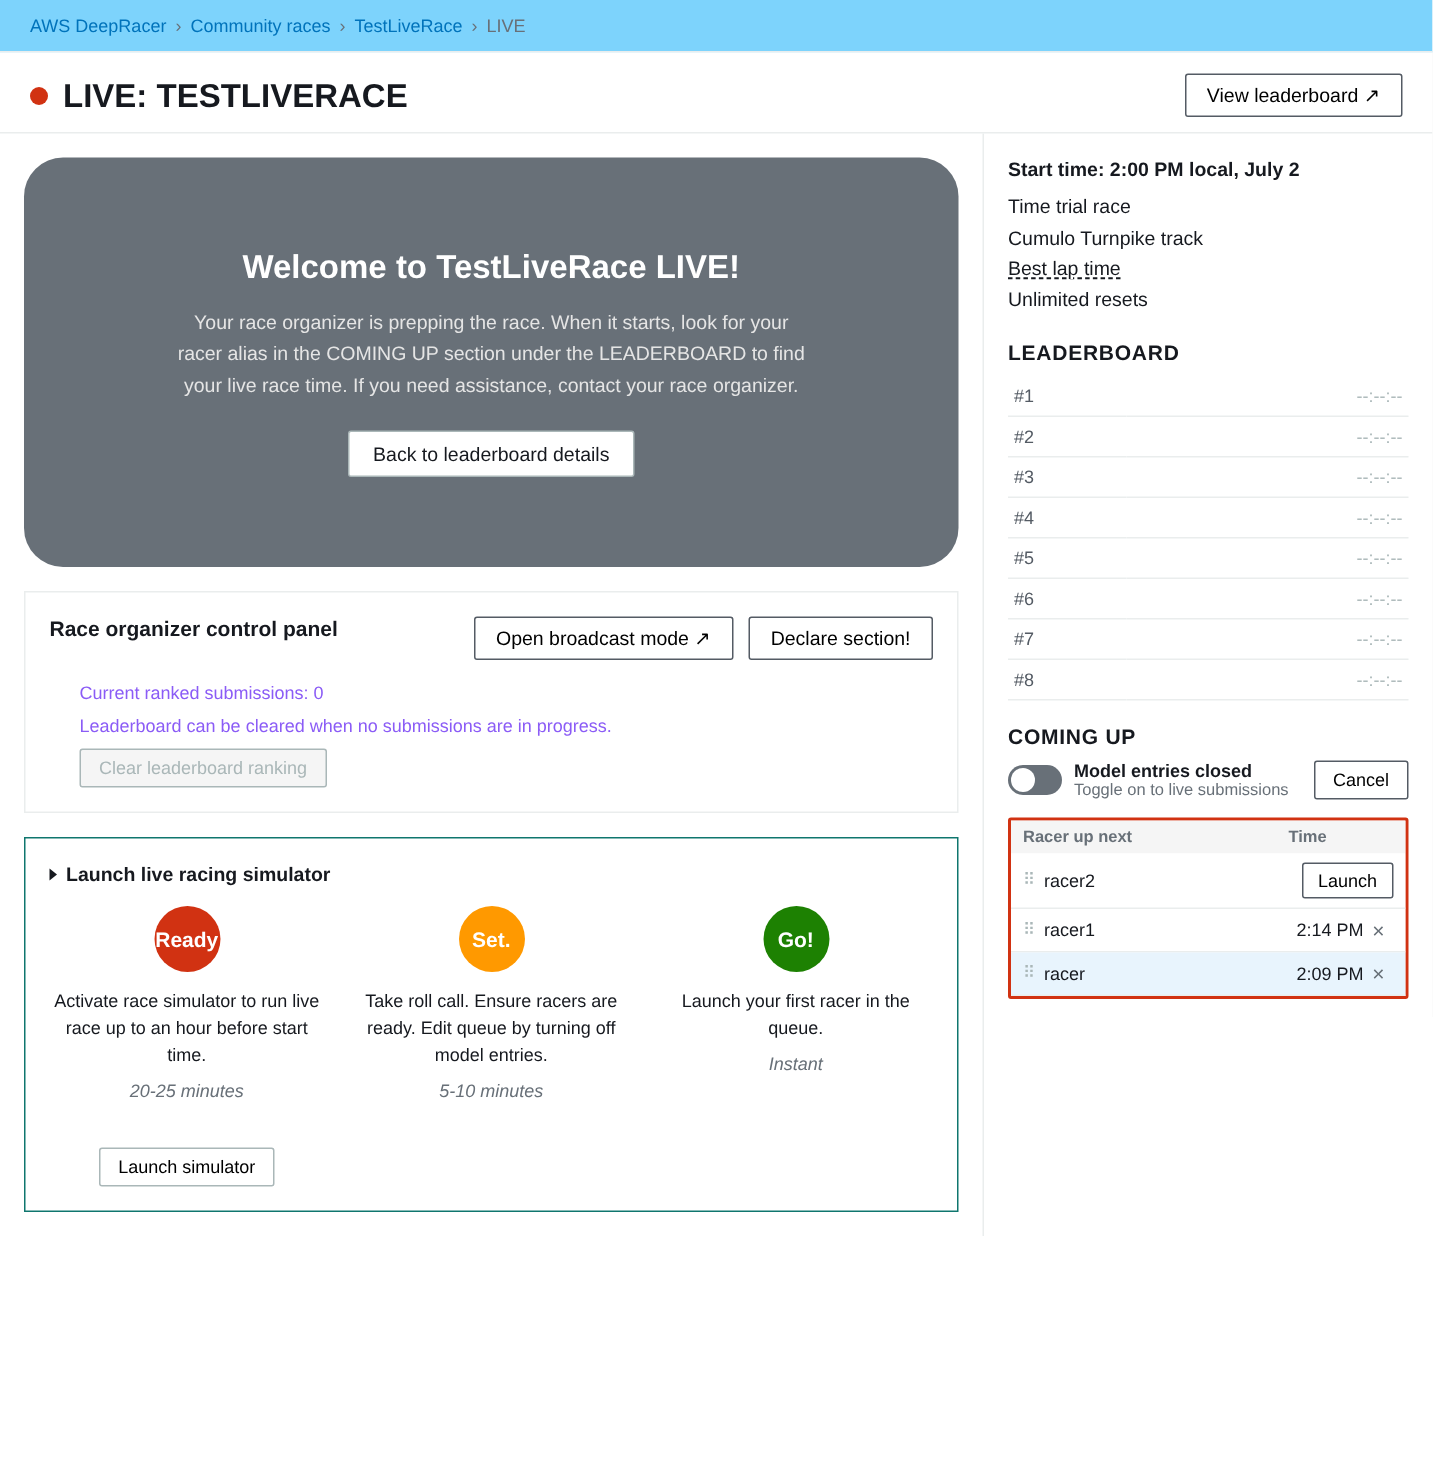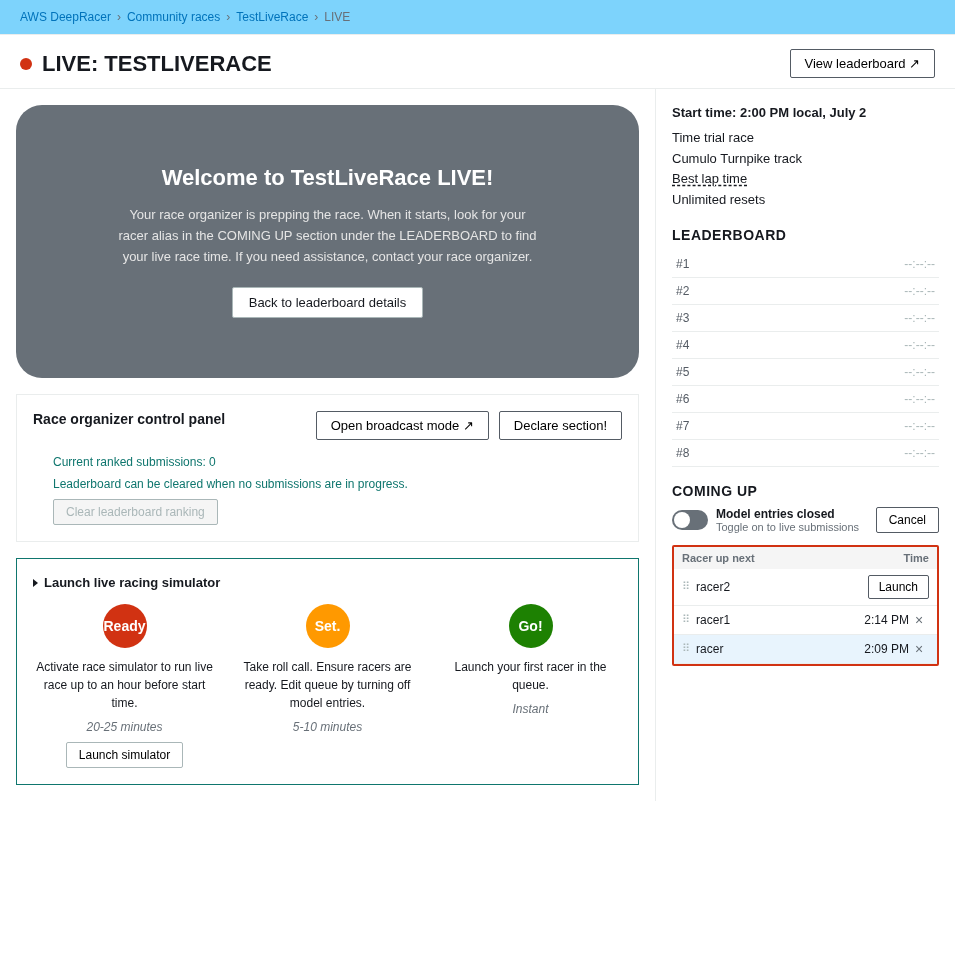--- a/index.html
+++ b/index.html
@@ -40,21 +40,21 @@
     .toggle-row { display: flex; align-items: center; justify-content: space-between; margin-bottom: 12px; }
     .toggle-group { display: flex; align-items: center; gap: 8px; }
     .toggle-switch { position: relative; width: 36px; height: 20px; }
     .toggle-track { display: block; width: 36px; height: 20px; background: #687078; border-radius: 10px; position: relative; cursor: pointer; }
     .toggle-thumb { position: absolute; top: 2px; left: 2px; width: 16px; height: 16px; background: #fff; border-radius: 50%; transition: left 0.2s; }
     .cancel-btn { border: 1px solid #545b64; background: #fff; padding: 5px 12px; font-size: 12px; cursor: pointer; border-radius: 2px; }
 
     .coming-up-box { border: 2px solid #d13212; border-radius: 2px; overflow: hidden; }
     .coming-up-header { display: flex; background: #f5f5f5; padding: 5px 8px; font-size: 11px; color: #687078; font-weight: 600; }
     .coming-up-header .col-racer { flex: 1; }
-    .coming-up-header .col-time { width: 70px; text-align: right; }
+    .coming-up-header .col-time { width: 70px; }
 
     .coming-up-row { display: flex; align-items: center; padding: 6px 8px; font-size: 12px; background: #fff; border-bottom: 1px solid #eaeded; }
     .coming-up-row.highlighted { background: #e8f4fd; }
     .coming-up-row .drag-icon { color: #aab7b8; margin-right: 6px; font-size: 11px; }
     .coming-up-row .racer-name { flex: 1; font-weight: 500; }
     .coming-up-row .time-val { width: 55px; text-align: right; font-size: 12px; color: #16191f; }
     .coming-up-row .close-icon { width: 20px; text-align: center; color: #687078; cursor: pointer; font-size: 14px; }
     .launch-btn { background: #fff; border: 1px solid #545b64; padding: 4px 10px; font-size: 12px; cursor: pointer; border-radius: 2px; margin-left: 8px; }
 
     
@@ -72,36 +72,36 @@
     .declare-winner-btn { border: 1px solid #545b64; background: #fff; padding: 6px 14px; font-size: 13px; cursor: pointer; border-radius: 2px; }
 
     .simulator-col { min-width: 180px; }
     .simulator-row { display: flex; align-items: center; gap: 8px; margin-bottom: 6px; }
     .refresh-btn { border: 1px solid #aab7b8; background: #fff; padding: 3px 8px; cursor: pointer; border-radius: 2px; font-size: 13px; }
     .status-row { display: flex; align-items: center; gap: 6px; color: #1d8102; font-size: 12px; margin-bottom: 10px; }
     .status-icon { font-size: 14px; }
     .reset-sim-btn { border: 1px solid #aab7b8; background: #fff; padding: 5px 12px; font-size: 12px; cursor: pointer; border-radius: 2px; }
 
     .submissions-col { flex: 1; padding-left: 20px; }
-    .submissions-text { font-size: 12px; color: #0f766e; margin-bottom: 8px; }
+    .submissions-text { font-size: 12px; color: #8b5cf6; margin-bottom: 8px; }
     .clear-btn { border: 1px solid #aab7b8; background: #f5f5f5; padding: 5px 12px; font-size: 12px; cursor: not-allowed; border-radius: 2px; color: #aab7b8; }
 
     
     .launch-section { margin: 0 16px 16px 16px; border: 1px solid #0f766e; padding: 16px; }
     .launch-title { font-size: 13px; font-weight: 600; margin-bottom: 14px; display: flex; align-items: center; gap: 6px; }
     .triangle-icon { display: inline-block; width: 0; height: 0; border-left: 5px solid #16191f; border-top: 4px solid transparent; border-bottom: 4px solid transparent; }
     .steps-row { display: flex; gap: 20px; }
     .step-col { flex: 1; display: flex; flex-direction: column; align-items: center; text-align: center; }
     .step-badge { width: 44px; height: 44px; border-radius: 50%; display: flex; align-items: center; justify-content: center; font-weight: 700; font-size: 14px; color: #fff; margin-bottom: 10px; }
     .step-badge.ready { background: #d13212; }
     .step-badge.set { background: #ff9900; }
     .step-badge.go { background: #1d8102; }
     .step-desc { font-size: 12px; color: #16191f; line-height: 1.5; margin-bottom: 8px; }
     .step-time { font-style: italic; font-size: 12px; color: #687078; margin-bottom: 8px; }
-    .step-btn { border: 1px solid #aab7b8; background: #fff; padding: 5px 12px; font-size: 12px; cursor: pointer; border-radius: 2px; }
+    .step-btn { border: 1px solid #aab7b8; background: #fff; padding: 5px 12px; font-size: 12px; cursor: pointer; border-radius: 2px; margin-top: 23px; }
   </style>
 </head>
 <body>
 
 <div class="breadcrumb">
   <a>AWS DeepRacer</a>
   <span>›</span>
   <a>Community races</a>
   <span>›</span>
   <a>TestLiveRace</a>

